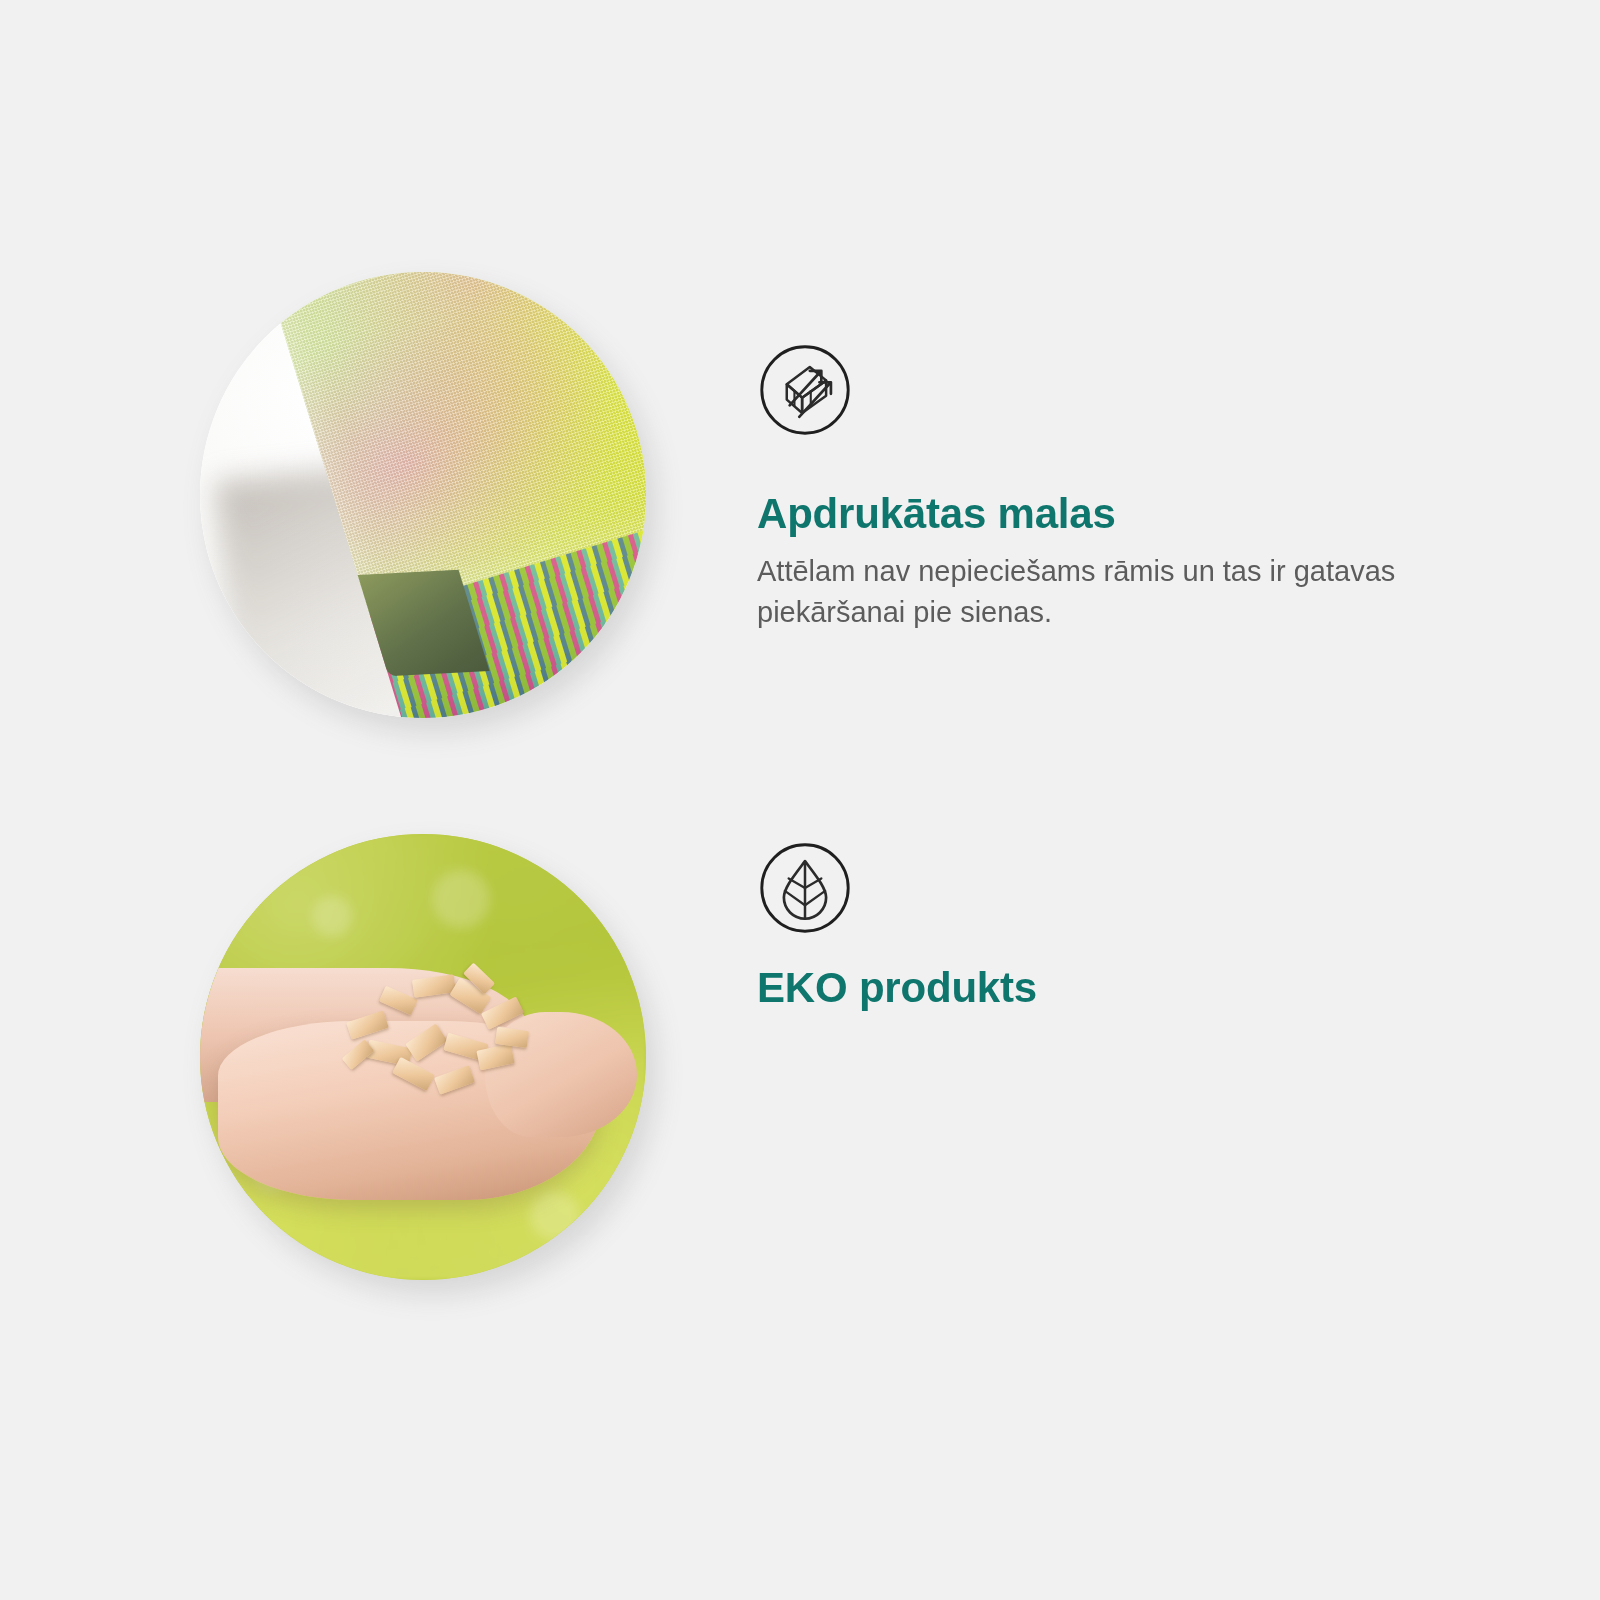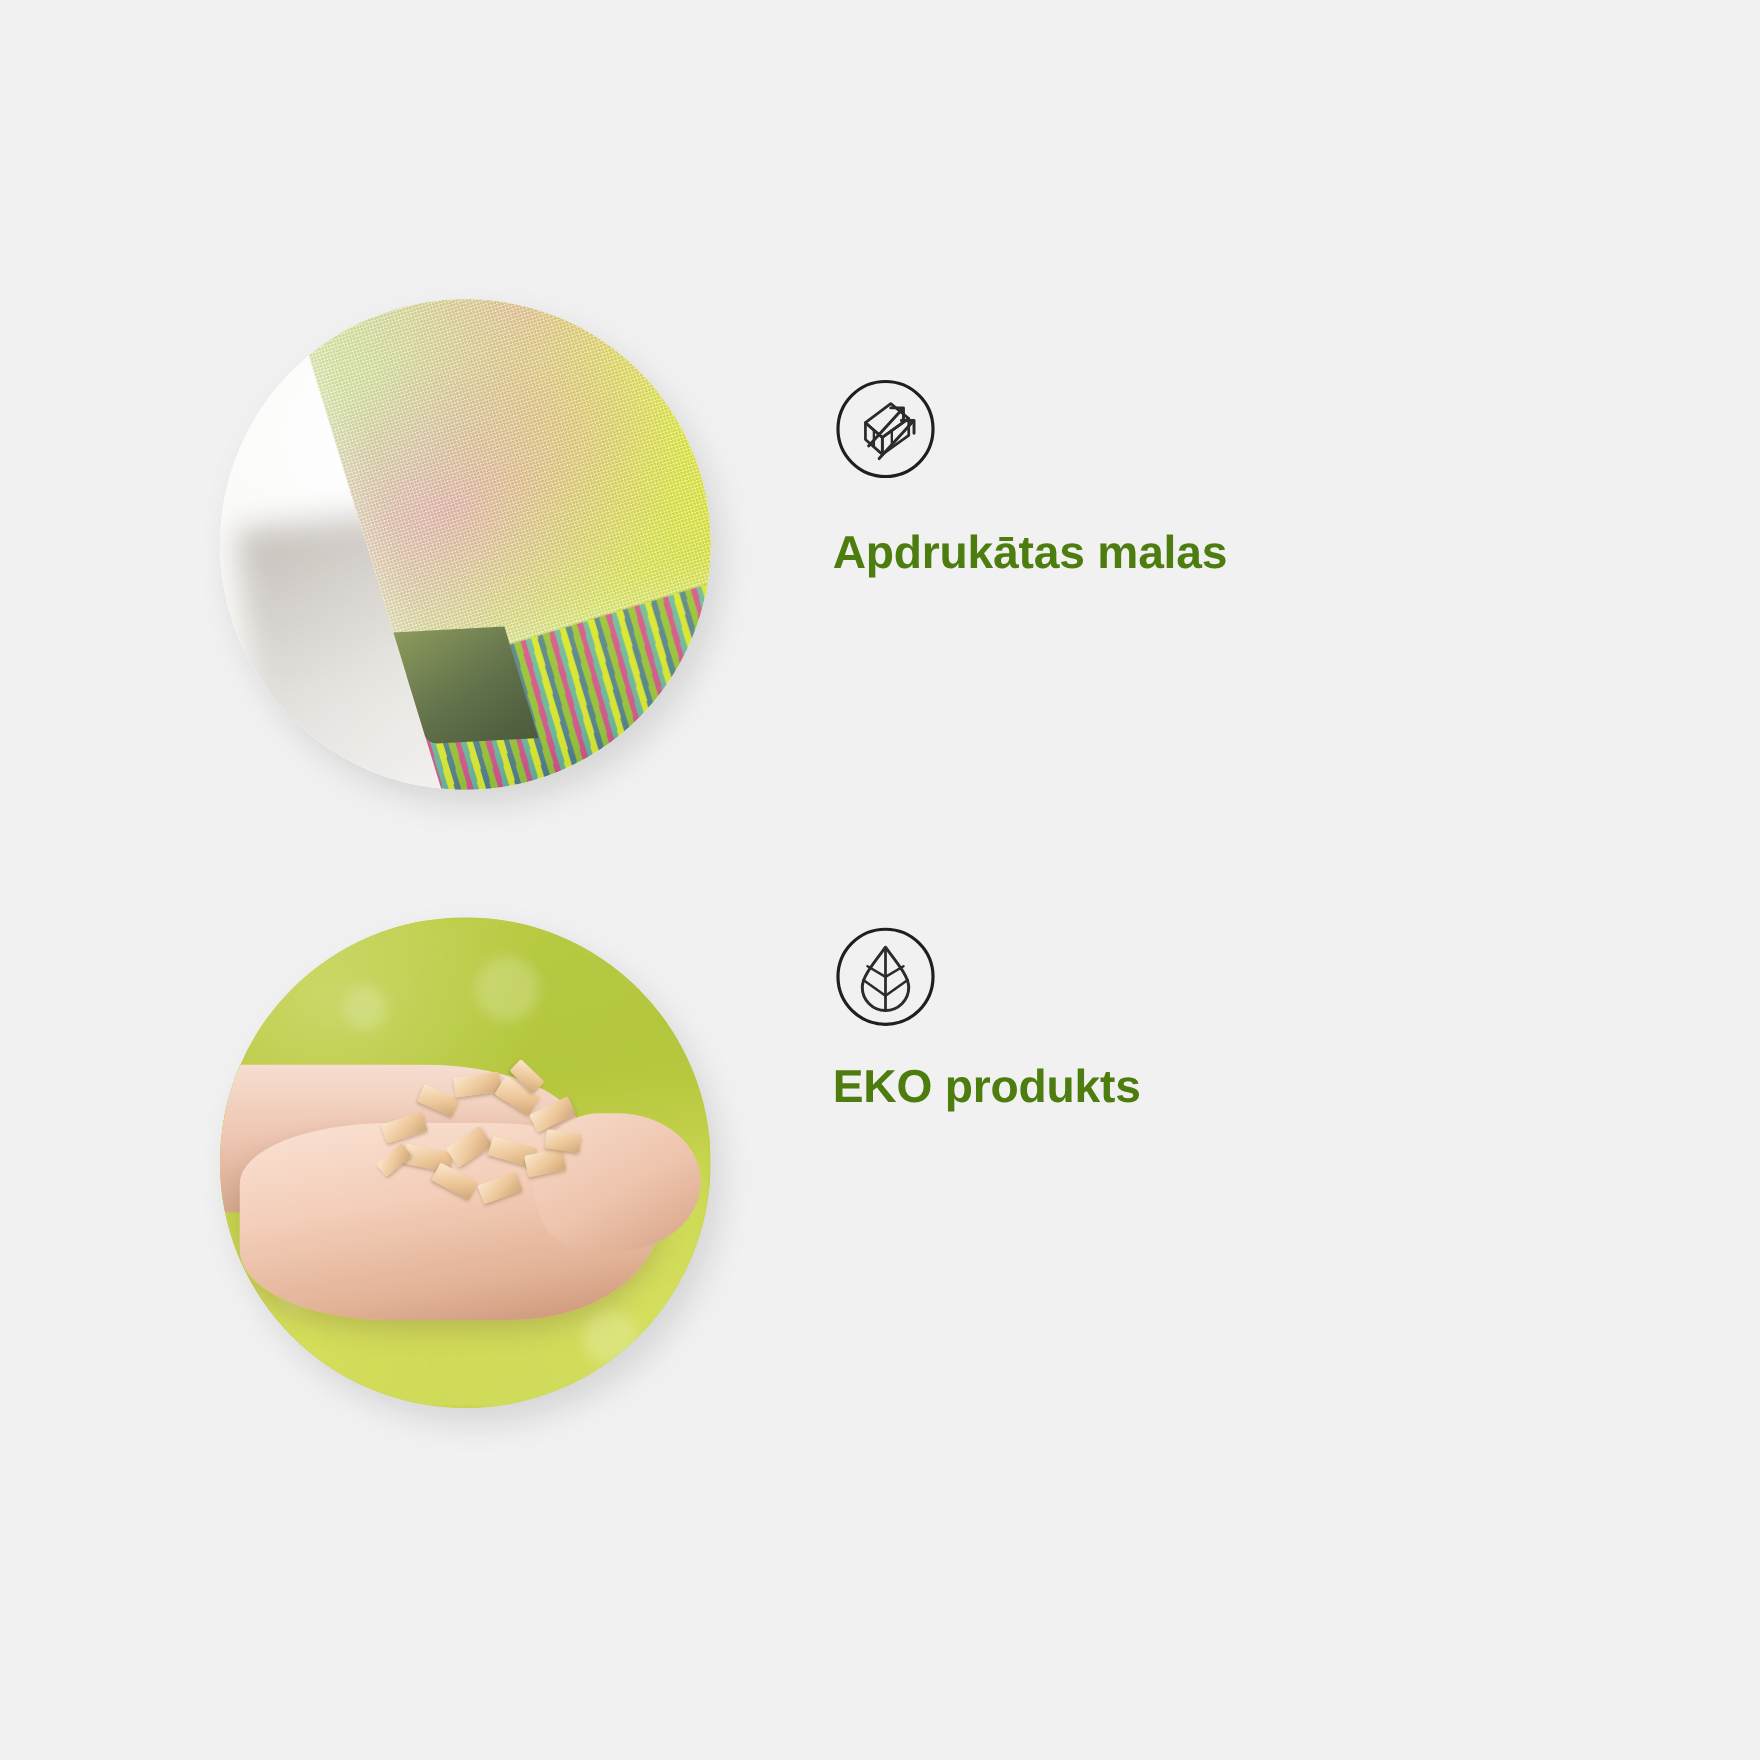--- a/index.html
+++ b/index.html
@@ -207,25 +207,25 @@
   .icon-badge {
     width: 96px;
     height: 96px;
     margin-top: 132px;
   }
   #feature-eco .icon-badge { margin-top: 68px; }
 
   .icon-badge svg { display: block; width: 96px; height: 96px; }
 
   .feature-title {
-    margin: 40px 0 0 0;
+    margin: 52px 0 0 0;
     font-size: 42px;
     line-height: 1.12;
     font-weight: 700;
-    color: #4d7c0f;
+    color: #0f766e;
     letter-spacing: -0.2px;
   }
   #feature-eco .feature-title { margin-top: 28px; }
 
   .feature-desc {
     margin: 14px 0 0 0;
     font-size: 29px;
     line-height: 1.42;
     font-weight: 400;
     color: #5c5c5c;
@@ -266,20 +266,21 @@
 
           <line x1="34" y1="66" x2="66" y2="31" stroke="#2b2b2b" stroke-width="2.8" stroke-linecap="round"></line>
           <polyline points="55,30 67,30 67,42" fill="none" stroke="#2b2b2b" stroke-width="2.8" stroke-linecap="round" stroke-linejoin="round"></polyline>
           <line x1="44" y1="78" x2="76" y2="43" stroke="#2b2b2b" stroke-width="2.8" stroke-linecap="round"></line>
           <polyline points="65,42 77,42 77,54" fill="none" stroke="#2b2b2b" stroke-width="2.8" stroke-linecap="round" stroke-linejoin="round"></polyline>
         </svg>
       </div>
 
       <h2 class="feature-title">Apdrukātas malas</h2>
 
+      <p class="feature-desc">Attēlam nav nepieciešams rāmis un tas ir gatavas piekāršanai pie sienas.</p>
     </div>
   </section>
 
   <section class="feature" id="feature-eco">
 
     <div class="media-wrap">
       <div class="media-circle">
         <div class="eco-photo">
           <div class="grass"></div>
           <div class="bokeh b1"></div>

